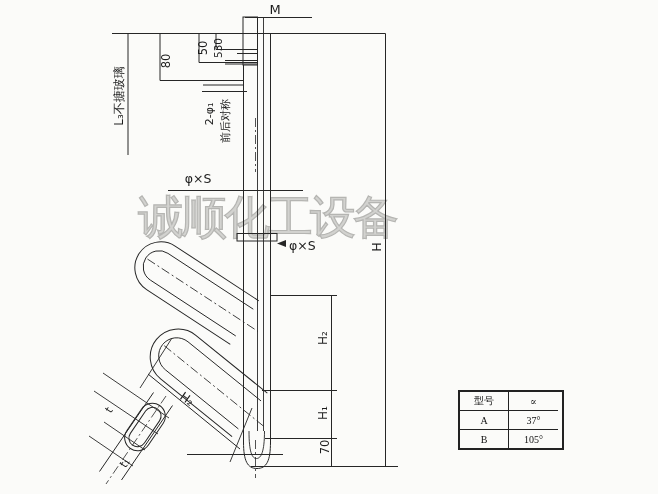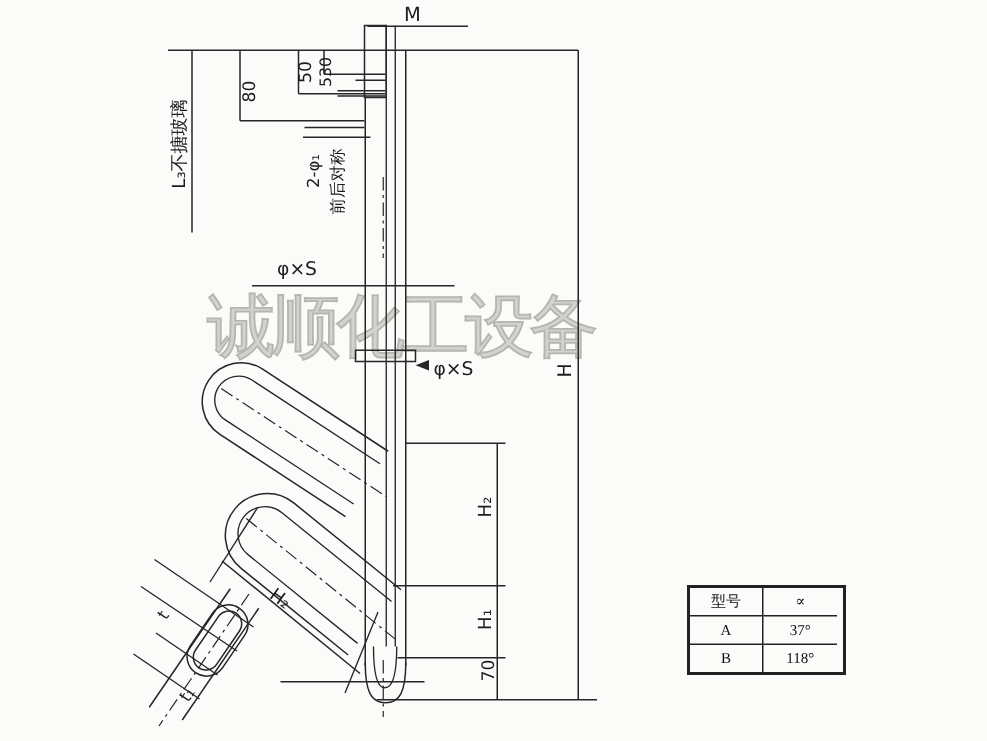--- a/index.html
+++ b/index.html
@@ -132,16 +132,16 @@
     <text transform="rotate(-56 109 410)" x="109" y="410" text-anchor="middle" dominant-baseline="central" font-size="11">t</text>
     <text transform="rotate(-56 125 463)" x="125" y="463" text-anchor="middle" dominant-baseline="central" font-size="11">t₁</text>
   </svg>
 
   <div class="spec-table">
     <div class="cell">型号</div>
     <div class="cell" style="font-style:italic;">∝</div>
     <div class="cell">A</div>
     <div class="cell">37°</div>
     <div class="cell">B</div>
-    <div class="cell">118°</div>
+    <div class="cell">105°</div>
   </div>
 
 </div>
 
 </body></html>

